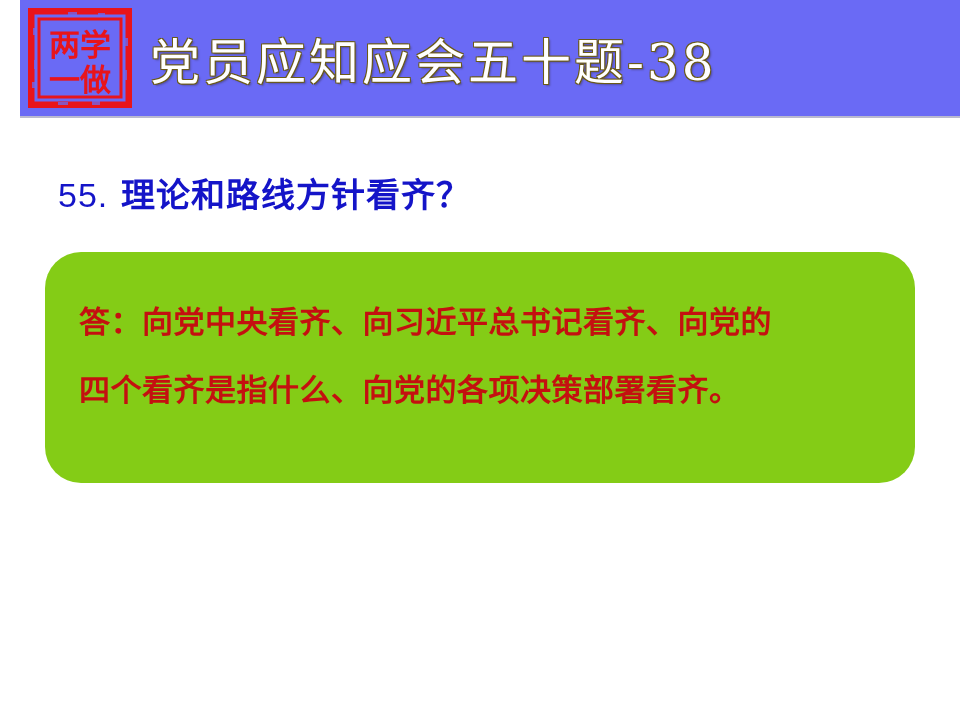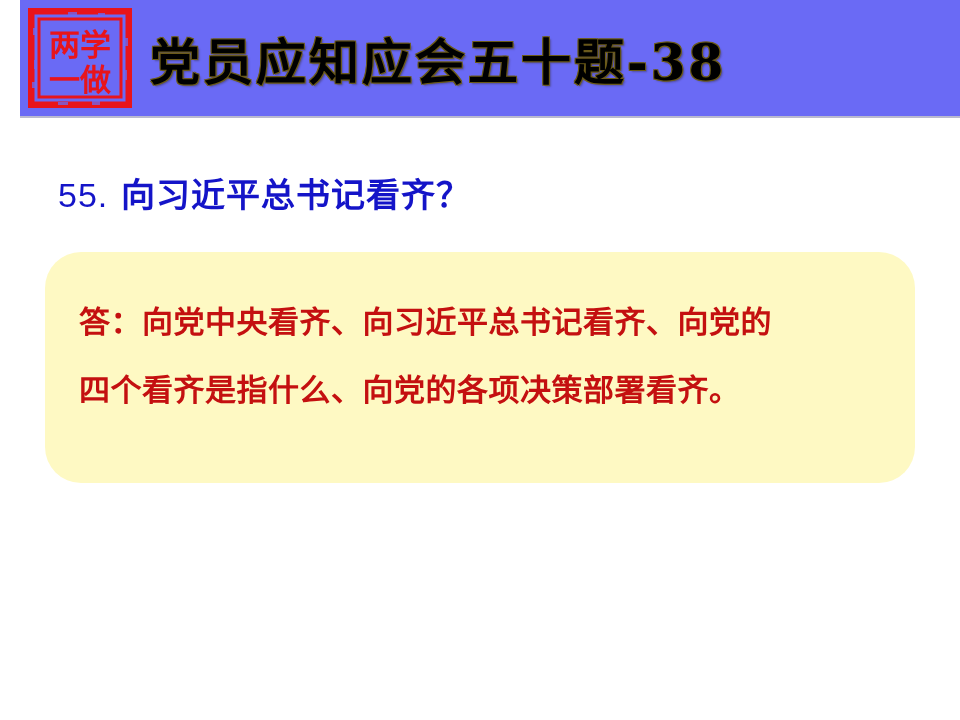--- a/index.html
+++ b/index.html
@@ -59,23 +59,23 @@
   }
 
   
   .header-title {
     position: absolute;
     left: 130px;
     top: 50%;
     transform: translateY(-50%);
     font-family: "DejaVu Serif", "Liberation Serif", serif;
     font-size: 50px;
-    font-weight: 700;
+    font-weight: 400;
     letter-spacing: 3px;
-    color: #000000;
+    color: #ffffff;
     white-space: nowrap;
     text-shadow:
       -1px -1px 0 #6b5a18,
        1px -1px 0 #6b5a18,
       -1px  1px 0 #6b5a18,
        1px  1px 0 #6b5a18,
        2px  2px 2px rgba(40,30,0,0.35);
   }
 
   
@@ -95,21 +95,21 @@
     font-weight: 400;
   }
 
   
   .answer-box {
     position: absolute;
     left: 45px;
     top: 252px;
     width: 870px;
     height: 231px;
-    background: #fef9c3;
+    background: #84cc16;
     border-radius: 36px;
     box-sizing: border-box;
     padding: 36px 34px 0 34px;
   }
   .answer-text {
     font-family: "DejaVu Sans", "Liberation Sans", sans-serif;
     font-size: 31px;
     font-weight: 700;
     color: #c41010;
     line-height: 68px;
@@ -155,21 +155,21 @@
           <rect x="64" y="93" width="8" height="4"></rect>
         </g>
       </svg>
     </div>
 
     <div class="header-title">党员应知应会五十题-38</div>
   </div>
 
   <div class="question">
     <span class="q-num">55.</span>
-    <span>向习近平总书记看齐？</span>
+    <span>理论和路线方针看齐？</span>
   </div>
 
   <div class="answer-box">
     <div class="answer-text">
       <div class="answer-line">答：向党中央看齐、向习近平总书记看齐、向党的</div>
       <div class="answer-line">四个看齐是指什么、向党的各项决策部署看齐。</div>
     </div>
   </div>
 
   <div class="body-blank"></div>

